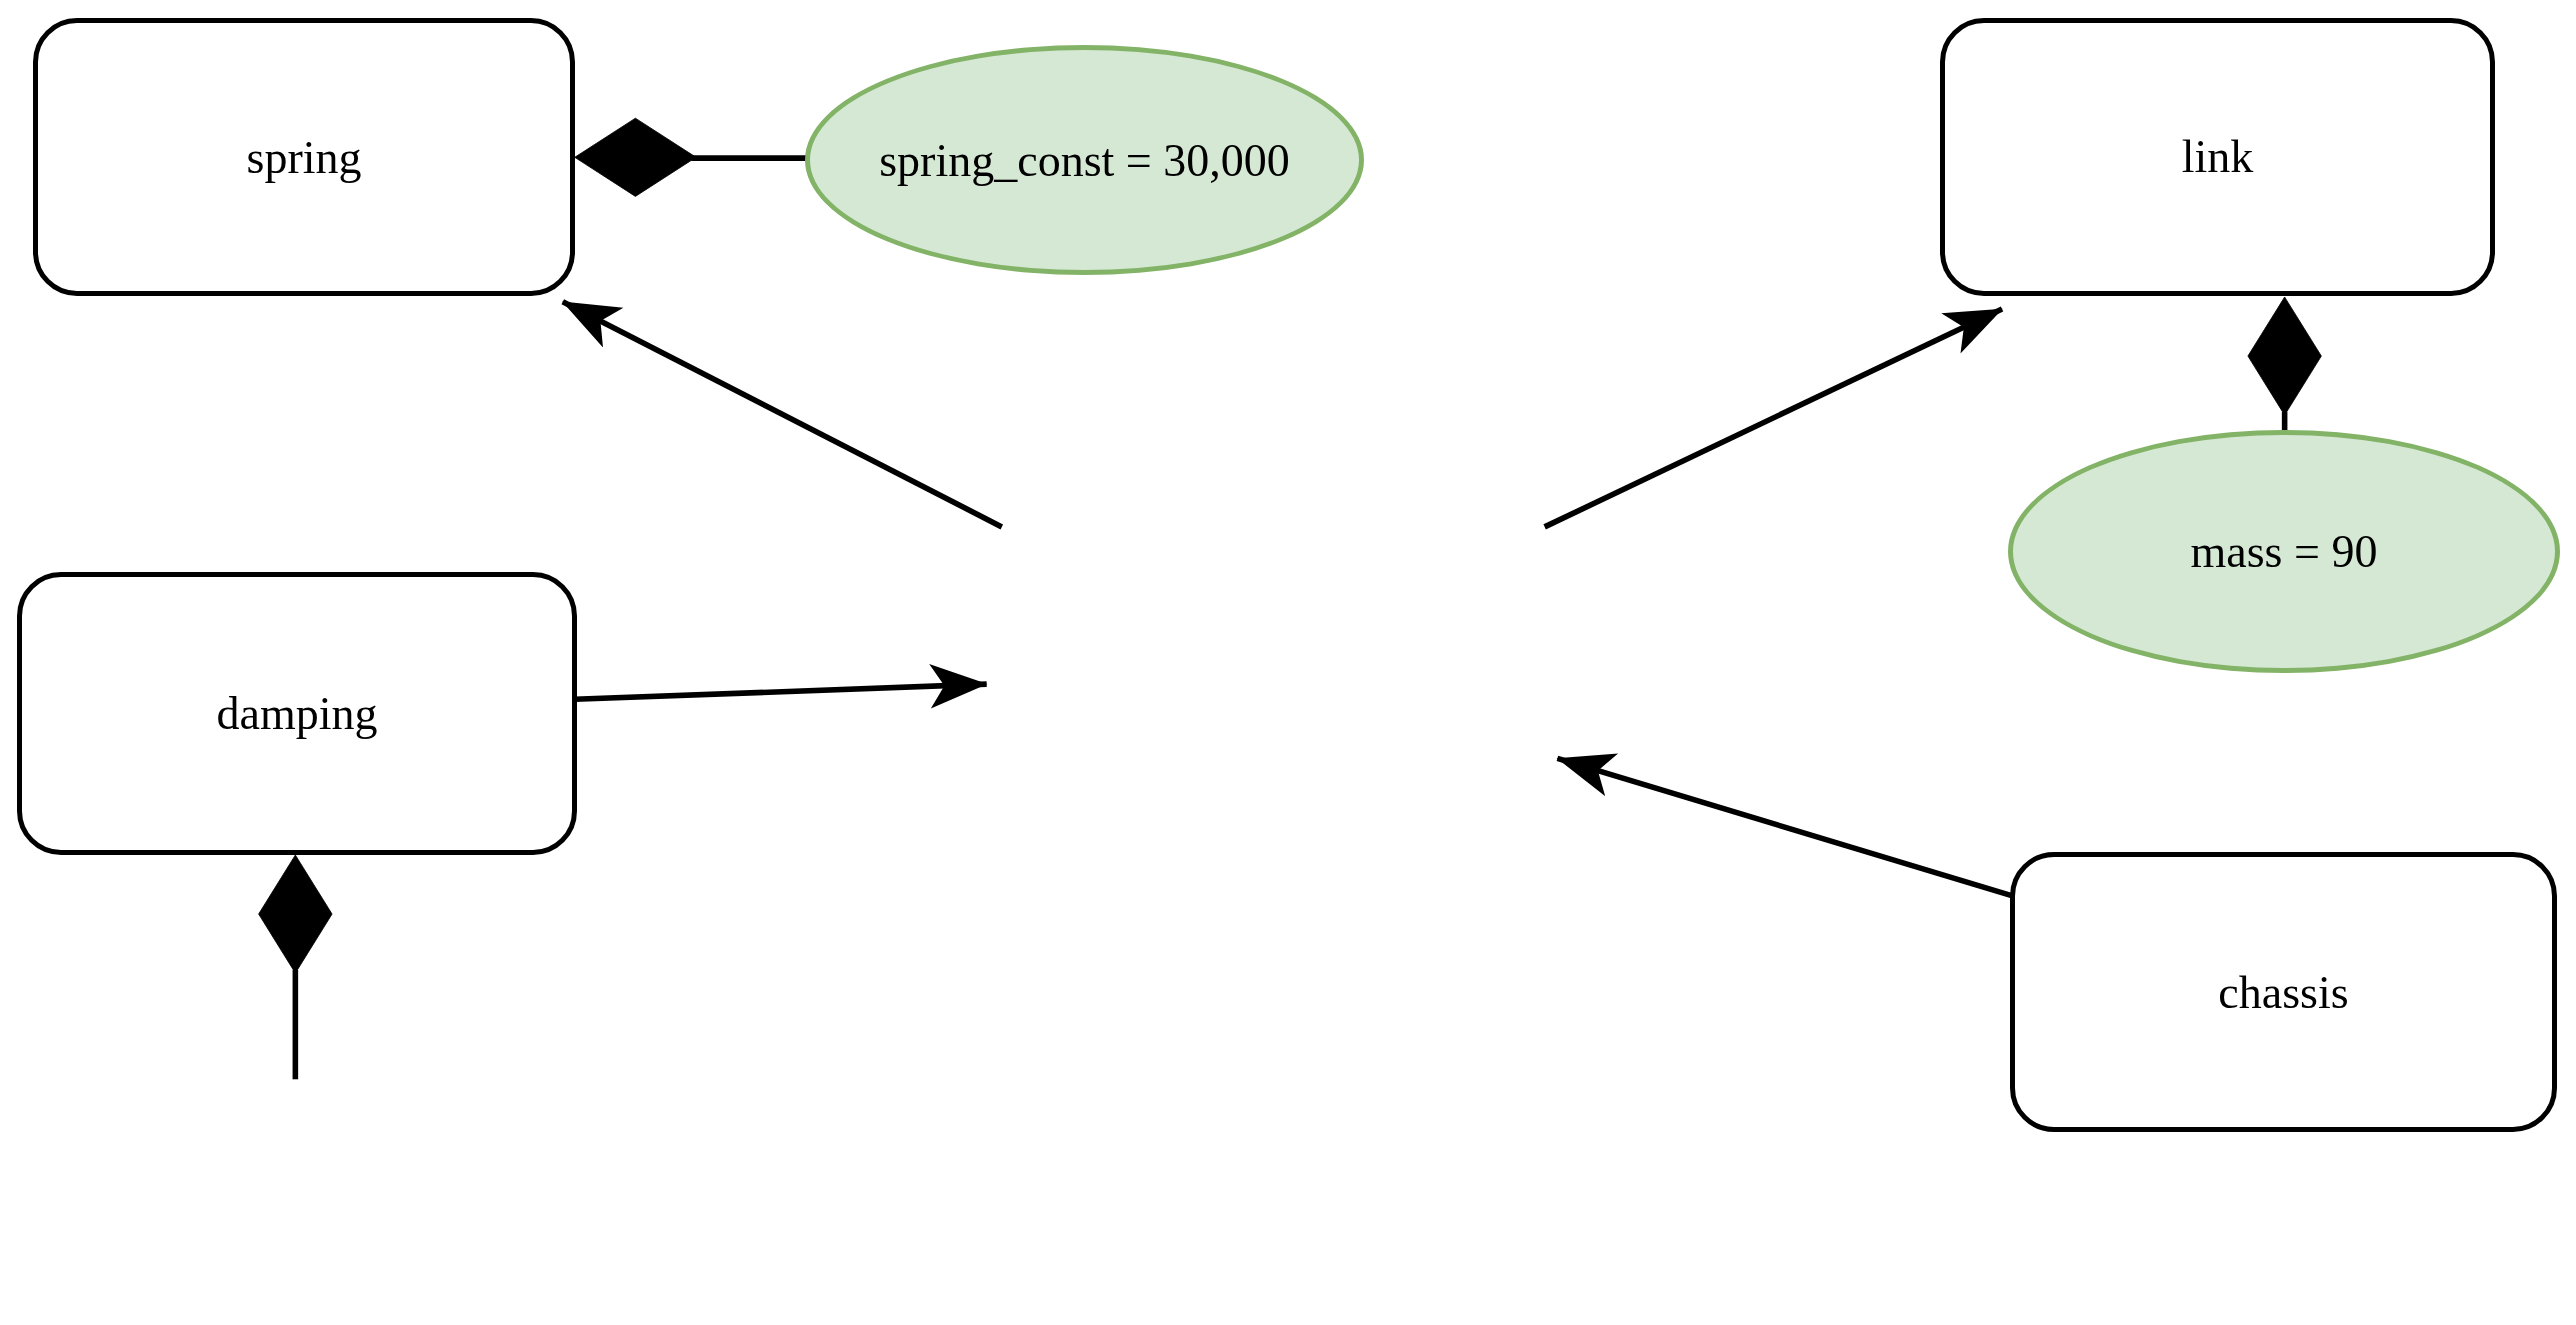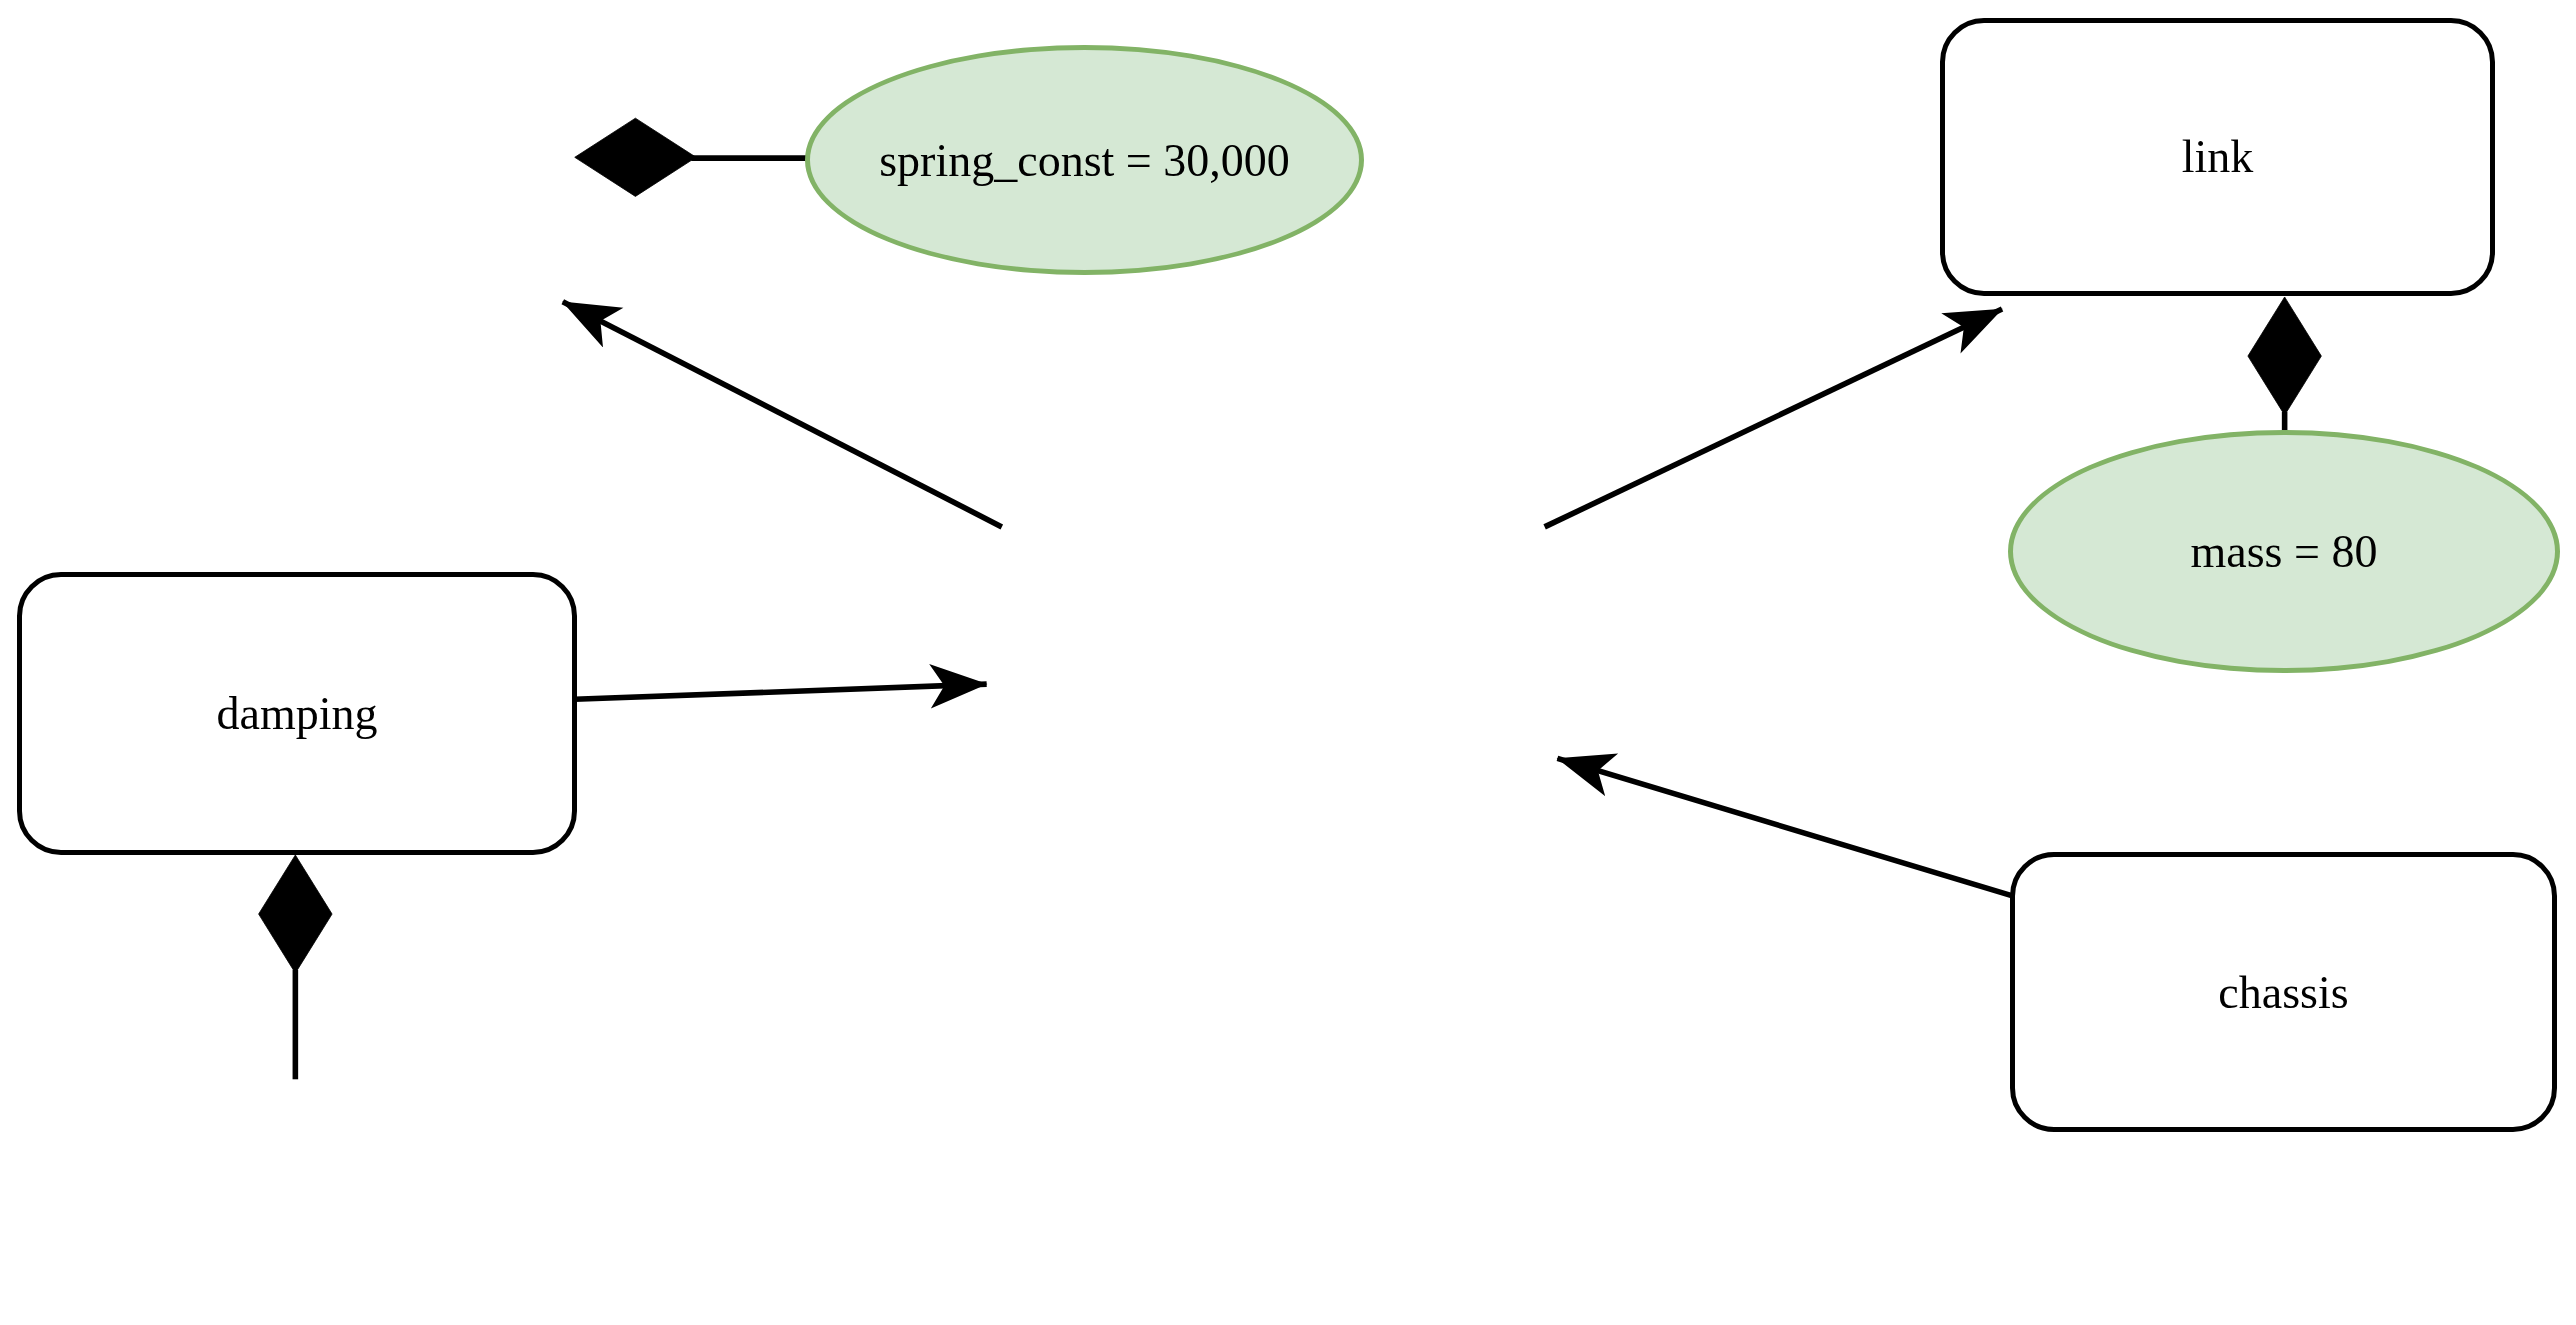--- a/index.html
+++ b/index.html
@@ -74,37 +74,40 @@
     <line x1="866" y1="198" x2="1012" y2="198"></line>
     <polygon class="diamond" points="720,197 796,148 872,197 796,246"></polygon>
 
     <line x1="2862" y1="516" x2="2862" y2="545"></line>
     <polygon class="diamond" points="2862,372 2908,446 2862,520 2816,446"></polygon>
 
     <line x1="370" y1="1215" x2="370" y2="1352"></line>
     <polygon class="diamond" points="370,1071 416,1145 370,1219 324,1145"></polygon>
   </svg>
 
+  <div class="node entity" id="node-spring">
+    <span>spring</span>
+  </div>
 
   <div class="node entity" id="node-link">
     <span>link</span>
   </div>
 
   <div class="node entity" id="node-damping">
     <span>damping</span>
   </div>
 
   <div class="node entity" id="node-chassis">
     <span>chassis</span>
   </div>
 
 
   <div class="node attribute" id="attr-spring-const">
     <span>spring_const = 30,000</span>
   </div>
 
   <div class="node attribute" id="attr-mass">
-    <span>mass = 80</span>
+    <span>mass = 90</span>
   </div>
 
 
 </div>
 
 
 </body></html>

